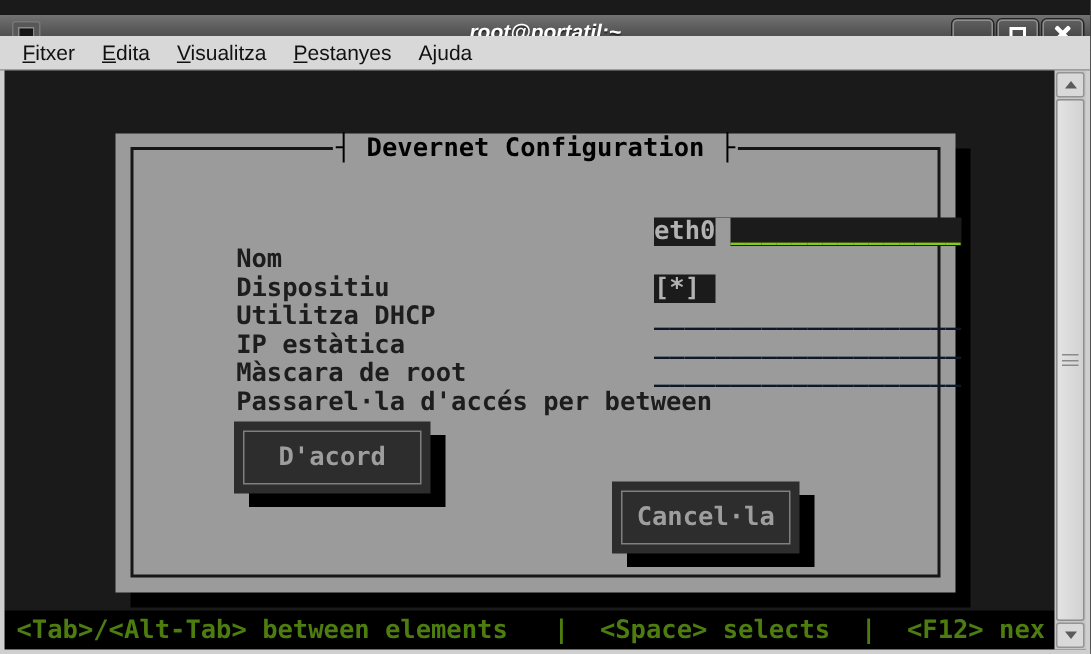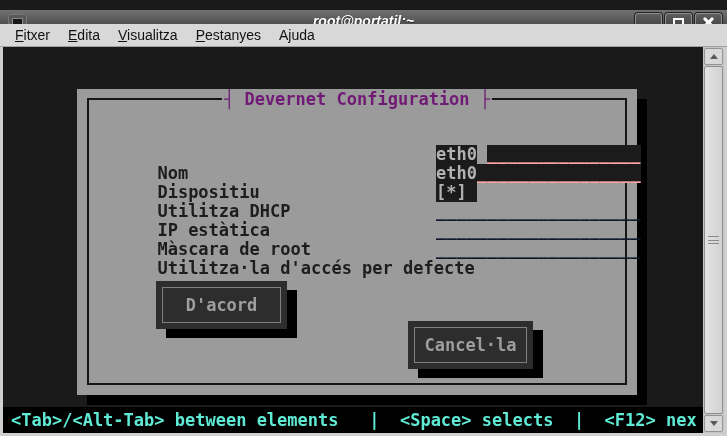--- a/index.html
+++ b/index.html
@@ -49,36 +49,36 @@
   
   .frame { position:absolute; background:#cfcfcf; }
   .frame.left  { left:0; top:47px; width:3px;  height:389px; }
   .frame.right { left:724px; top:47px; width:3px; height:389px; }
   .frame.bottom{ left:0; top:433px; width:727px; height:3px; }
   
   .term-bg { position:absolute; left:3px; top:47px; width:700px; height:386px; background:#1a1a1a; overflow:hidden; }
   .mono { font-family:"DejaVu Sans Mono", monospace; font-weight:bold; font-size:17px; line-height:19px; }
   .statusbar {
     position:absolute; left:3px; top:407px; width:700px; height:26px;
-    background:#000; color:#5eead4; white-space:pre; overflow:hidden;
+    background:#000; color:#4d7c0f; white-space:pre; overflow:hidden;
     padding-left:8px; line-height:26px;
   }
   
   .dialog-shadow { position:absolute; left:87px; top:99px; width:560px; height:306px; background:#000; }
   .dialog { position:absolute; left:77px; top:89px; width:560px; height:306px; background:#9b9b9b; }
   .dbox { position:absolute; left:10px; top:9px; right:10px; bottom:10px; border:2px solid #161616; }
   .dtitle {
     position:absolute; top:1px; left:50%; transform:translateX(-50%);
-    background:#9b9b9b; color:#701a75; white-space:pre; padding:0 2px;text-align:right;
+    background:#9b9b9b; color:#000000; white-space:pre; padding:0 2px;text-align:right;
   }
   .frow { position:absolute; left:19px; height:19px; width:530px; color:#1d1d1d; white-space:pre; }
   .r0{top:56px} .r1{top:75px} .r2{top:94px} .r3{top:113px} .r4{top:132px} .r5{top:151px}
   .fslot { position:absolute; left:340px; top:0; height:19px; }
   .finput { background:#1b1b1b; color:#b2b2b2; width:205px; display:inline-block; white-space:pre; overflow:hidden; }
-  .finput .rest { color:#fca5a5; }
+  .finput .rest { color:#84cc16; }
   .cursor { display:inline-block; width:10px; height:19px; background:#9b9b9b; vertical-align:top; }
   .fcheck { background:#1b1b1b; color:#b2b2b2; display:inline-block; padding-right:10px; white-space:pre; }
   .fghost { color:#0f172a; white-space:pre; }
   
   .nbtn {
     position:absolute; top:192px; height:48px; background:#2d2d2d;
     box-shadow:10px 9px 0 0 #000;
     color:#9e9e9e; display:flex; align-items:center; justify-content:center;
   }
   .nbtn::before { content:""; position:absolute; left:6px; right:6px; top:6px; bottom:6px; border:1px solid #7f7f7f; }
@@ -140,40 +140,39 @@
     <div class="dbox"></div>
     <div class="dtitle">┤ Devernet Configuration ├</div>
 
     <div class="frow r0">
       <span>Nom</span>
       <span class="fslot"><span class="finput"><span>eth0</span><span class="cursor"></span><span class="rest">_______________</span></span></span>
     </div>
 
     <div class="frow r1">
       <span>Dispositiu</span>
-      <span class="fslot"><span class="finput"><span>eth0</span><span class="rest">________________</span></span></span>
     </div>
 
     <div class="frow r2">
       <span>Utilitza DHCP</span>
       <span class="fslot"><span class="fcheck">[*]</span></span>
     </div>
 
     <div class="frow r3">
       <span>IP estàtica</span>
       <span class="fslot"><span class="fghost">____________________</span></span>
     </div>
 
     <div class="frow r4">
       <span>Màscara de root</span>
       <span class="fslot"><span class="fghost">____________________</span></span>
     </div>
 
     <div class="frow r5">
-      <span>Utilitza·la d'accés per defecte</span>
+      <span>Passarel·la d'accés per between</span>
       <span class="fslot"><span class="fghost">____________________</span></span>
     </div>
 
     <div class="nbtn ok">
         <span>D'acord</span>
       </div>
     <div class="nbtn cancel">
         <span>Cancel·la</span>
       </div>
   </div>

